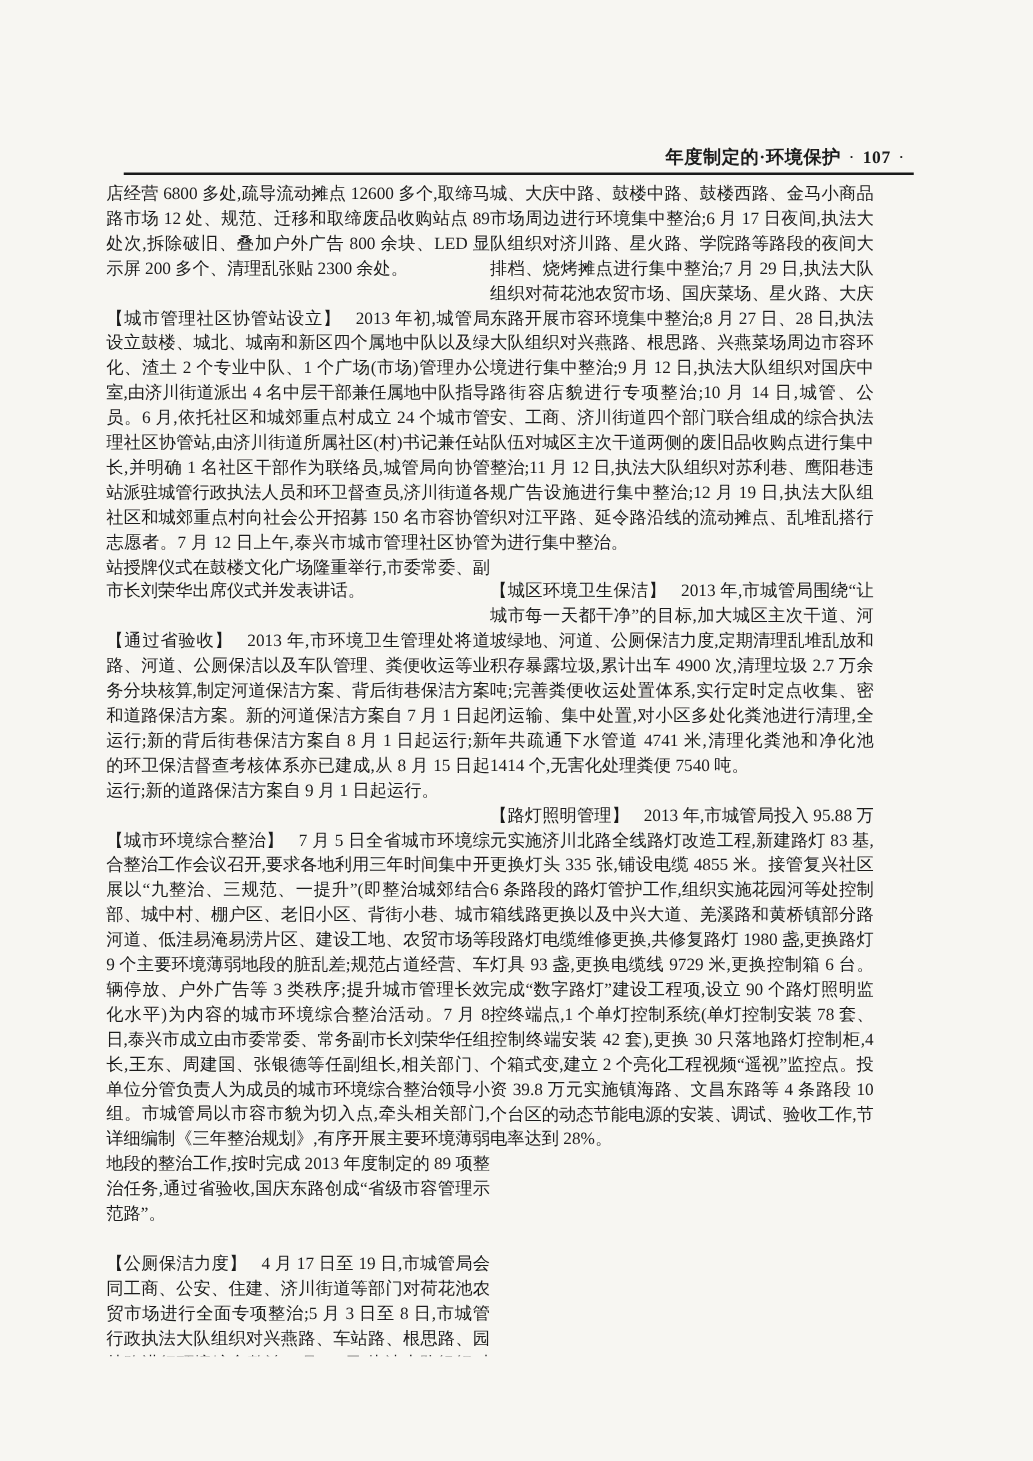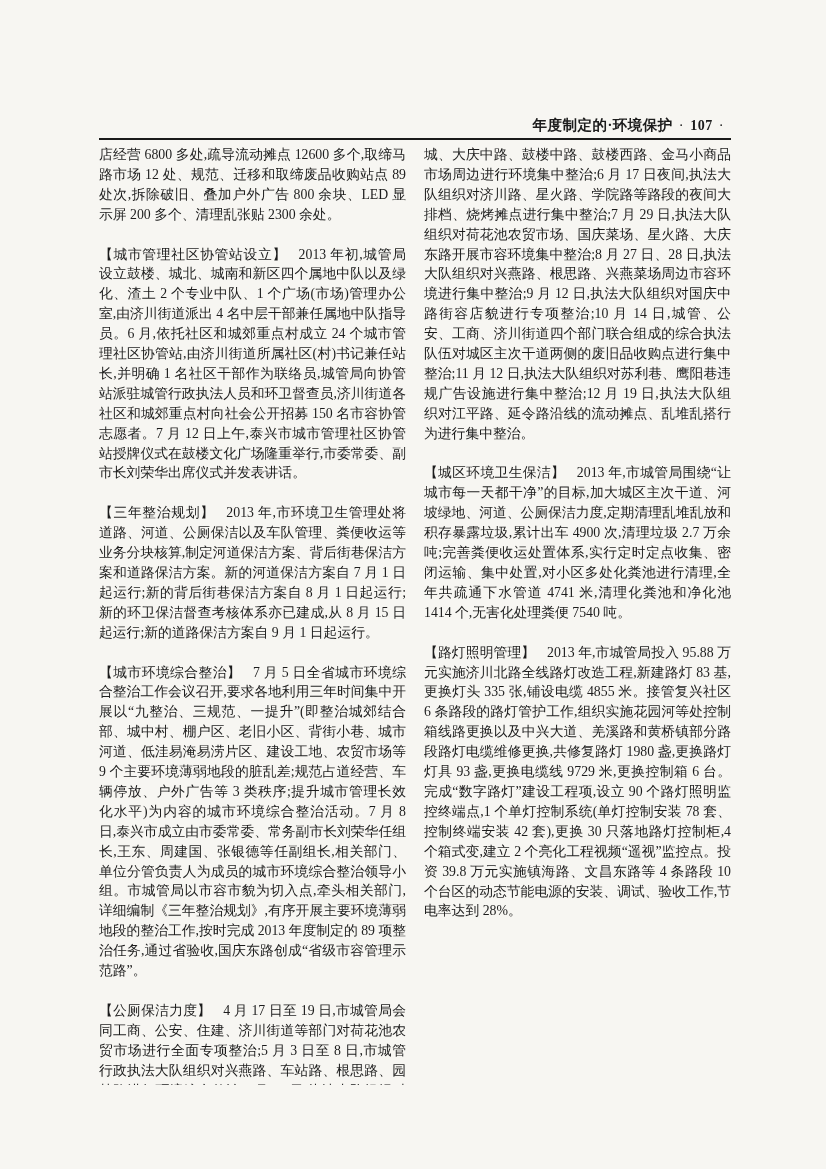--- a/index.html
+++ b/index.html
@@ -42,24 +42,23 @@
     position: absolute;
     top: 138px;
     left: 99px;
     width: 632px;
     height: 2px;
     background: #1a1a1a;
   }
   .columns {
     position: absolute;
     top: 145px;
-    left: 99px;
+    left: 85px;
     width: 632px;
     display: flex;
-    gap: 18px;
   }
   .col {
     width: 307px;
     height: 940px;
     overflow: hidden;
     font-size: 13.8px;
     line-height: 19.9px;
     text-align: justify;
   }
   .para {
@@ -81,21 +80,21 @@
   <div class="running-head">
     <span>年度制定的·环境保护</span><span class="sep">·</span><span class="pagenum">107</span><span class="sep">·</span>
   </div>
 
   <div class="head-rule"></div>
 
   <div class="columns">
     <div class="col">
         <p class="para"><span>店经营 6800 多处,疏导流动摊点 12600 多个,取缔马路市场 12 处、规范、迁移和取缔废品收购站点 89 处次,拆除破旧、叠加户外广告 800 余块、LED 显示屏 200 多个、清理乱张贴 2300 余处。</span></p>
         <p class="para"><span class="head">【城市管理社区协管站设立】</span><span>2013 年初,城管局设立鼓楼、城北、城南和新区四个属地中队以及绿化、渣土 2 个专业中队、1 个广场(市场)管理办公室,由济川街道派出 4 名中层干部兼任属地中队指导员。6 月,依托社区和城郊重点村成立 24 个城市管理社区协管站,由济川街道所属社区(村)书记兼任站长,并明确 1 名社区干部作为联络员,城管局向协管站派驻城管行政执法人员和环卫督查员,济川街道各社区和城郊重点村向社会公开招募 150 名市容协管志愿者。7 月 12 日上午,泰兴市城市管理社区协管站授牌仪式在鼓楼文化广场隆重举行,市委常委、副市长刘荣华出席仪式并发表讲话。</span></p>
-        <p class="para"><span class="head">【三年整治规划】</span><span>2013 年,市环境卫生管理处将道路、河道、公厕保洁以及车队管理、粪便收运等业务分块核算,制定河道保洁方案、背后街巷保洁方案和道路保洁方案。新的河道保洁方案自 7 月 1 日起运行;新的背后街巷保洁方案自 8 月 1 日起运行;新的环卫保洁督查考核体系亦已建成,从 8 月 15 日起运行;新的道路保洁方案自 9 月 1 日起运行。</span></p>
+        <p class="para"><span class="head">【通过省验收】</span><span>2013 年,市环境卫生管理处将道路、河道、公厕保洁以及车队管理、粪便收运等业务分块核算,制定河道保洁方案、背后街巷保洁方案和道路保洁方案。新的河道保洁方案自 7 月 1 日起运行;新的背后街巷保洁方案自 8 月 1 日起运行;新的环卫保洁督查考核体系亦已建成,从 8 月 15 日起运行;新的道路保洁方案自 9 月 1 日起运行。</span></p>
         <p class="para"><span class="head">【城市环境综合整治】</span><span>7 月 5 日全省城市环境综合整治工作会议召开,要求各地利用三年时间集中开展以“九整治、三规范、一提升”(即整治城郊结合部、城中村、棚户区、老旧小区、背街小巷、城市河道、低洼易淹易涝片区、建设工地、农贸市场等 9 个主要环境薄弱地段的脏乱差;规范占道经营、车辆停放、户外广告等 3 类秩序;提升城市管理长效化水平)为内容的城市环境综合整治活动。7 月 8 日,泰兴市成立由市委常委、常务副市长刘荣华任组长,王东、周建国、张银德等任副组长,相关部门、单位分管负责人为成员的城市环境综合整治领导小组。市城管局以市容市貌为切入点,牵头相关部门,详细编制《三年整治规划》,有序开展主要环境薄弱地段的整治工作,按时完成 2013 年度制定的 89 项整治任务,通过省验收,国庆东路创成“省级市容管理示范路”。</span></p>
         <p class="para"><span class="head">【公厕保洁力度】</span><span>4 月 17 日至 19 日,市城管局会同工商、公安、住建、济川街道等部门对荷花池农贸市场进行全面专项整治;5 月 3 日至 8 日,市城管行政执法大队组织对兴燕路、车站路、根思路、园林路进行环境综合整治;5 月 10 日,执法大队组织对北草巷、泰兴商</span></p>
       </div>
     <div class="col">
         <p class="para"><span>城、大庆中路、鼓楼中路、鼓楼西路、金马小商品市场周边进行环境集中整治;6 月 17 日夜间,执法大队组织对济川路、星火路、学院路等路段的夜间大排档、烧烤摊点进行集中整治;7 月 29 日,执法大队组织对荷花池农贸市场、国庆菜场、星火路、大庆东路开展市容环境集中整治;8 月 27 日、28 日,执法大队组织对兴燕路、根思路、兴燕菜场周边市容环境进行集中整治;9 月 12 日,执法大队组织对国庆中路街容店貌进行专项整治;10 月 14 日,城管、公安、工商、济川街道四个部门联合组成的综合执法队伍对城区主次干道两侧的废旧品收购点进行集中整治;11 月 12 日,执法大队组织对苏利巷、鹰阳巷违规广告设施进行集中整治;12 月 19 日,执法大队组织对江平路、延令路沿线的流动摊点、乱堆乱搭行为进行集中整治。</span></p>
         <p class="para"><span class="head">【城区环境卫生保洁】</span><span>2013 年,市城管局围绕“让城市每一天都干净”的目标,加大城区主次干道、河坡绿地、河道、公厕保洁力度,定期清理乱堆乱放和积存暴露垃圾,累计出车 4900 次,清理垃圾 2.7 万余吨;完善粪便收运处置体系,实行定时定点收集、密闭运输、集中处置,对小区多处化粪池进行清理,全年共疏通下水管道 4741 米,清理化粪池和净化池 1414 个,无害化处理粪便 7540 吨。</span></p>
         <p class="para"><span class="head">【路灯照明管理】</span><span>2013 年,市城管局投入 95.88 万元实施济川北路全线路灯改造工程,新建路灯 83 基,更换灯头 335 张,铺设电缆 4855 米。接管复兴社区 6 条路段的路灯管护工作,组织实施花园河等处控制箱线路更换以及中兴大道、羌溪路和黄桥镇部分路段路灯电缆维修更换,共修复路灯 1980 盏,更换路灯灯具 93 盏,更换电缆线 9729 米,更换控制箱 6 台。完成“数字路灯”建设工程项,设立 90 个路灯照明监控终端点,1 个单灯控制系统(单灯控制安装 78 套、控制终端安装 42 套),更换 30 只落地路灯控制柜,4 个箱式变,建立 2 个亮化工程视频“遥视”监控点。投资 39.8 万元实施镇海路、文昌东路等 4 条路段 10 个台区的动态节能电源的安装、调试、验收工作,节电率达到 28%。</span></p>
       </div>
   </div>
 

